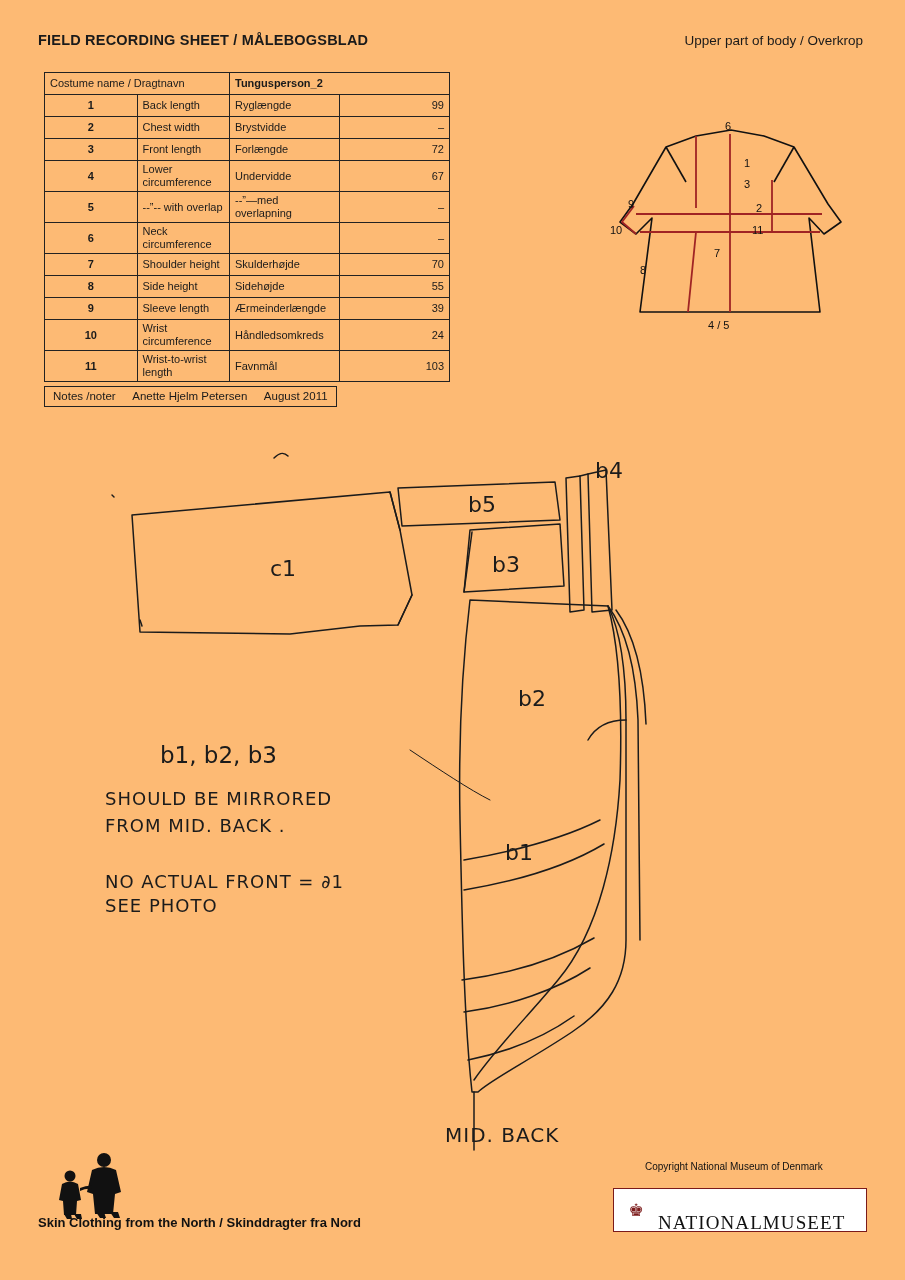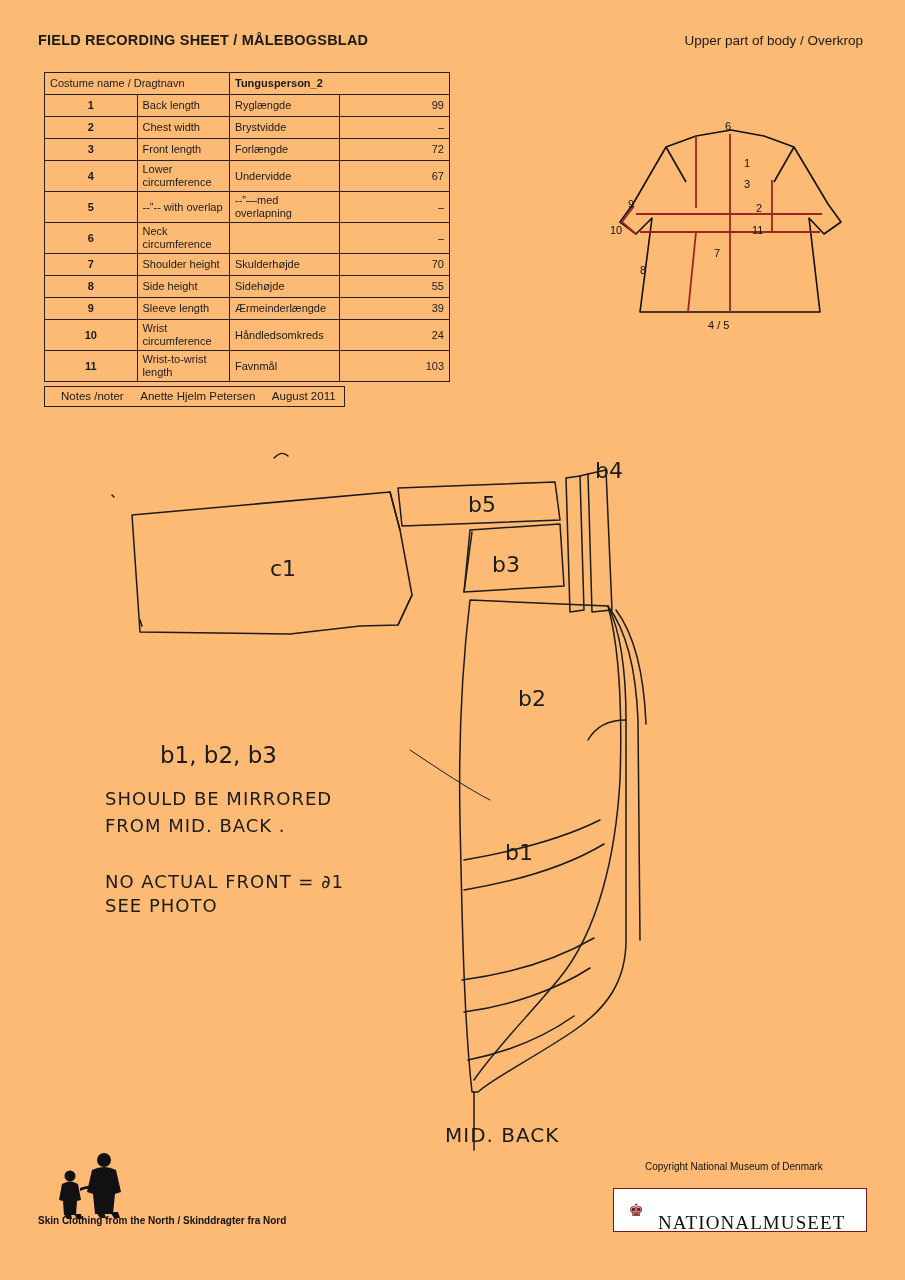--- a/index.html
+++ b/index.html
@@ -79,21 +79,21 @@
   tr.info td.label { width: 174px; }
   tr.info td.value {
     font-weight: bold;
     border-left: 1px solid #222;
   }
   .notes-box {
     position: absolute;
     left: 44px;
     top: 386px;
     border: 1px solid #222;
-    padding: 3px 8px 4px 16px;
+    padding: 3px 8px 4px 8px;
     font-size: 11.5px;
     display: inline-block;
     white-space: nowrap;
   }
   .notes-box .note-label { margin-right: 14px; }
   .notes-box .note-author { margin-right: 14px; }
 
   
   .coat-diagram {
     position: absolute;
@@ -123,21 +123,21 @@
   .footer-logo {
     position: absolute;
     left: 42px;
     top: 1150px;
     width: 120px;
   }
   .footer-caption {
     position: absolute;
     left: 38px;
     top: 1215px;
-    font-size: 10px;
+    font-size: 13px;
     font-weight: bold;
     color: #111;
   }
   .copyright {
     position: absolute;
     left: 645px;
     top: 1161px;
     font-size: 10px;
     color: #111;
   }

